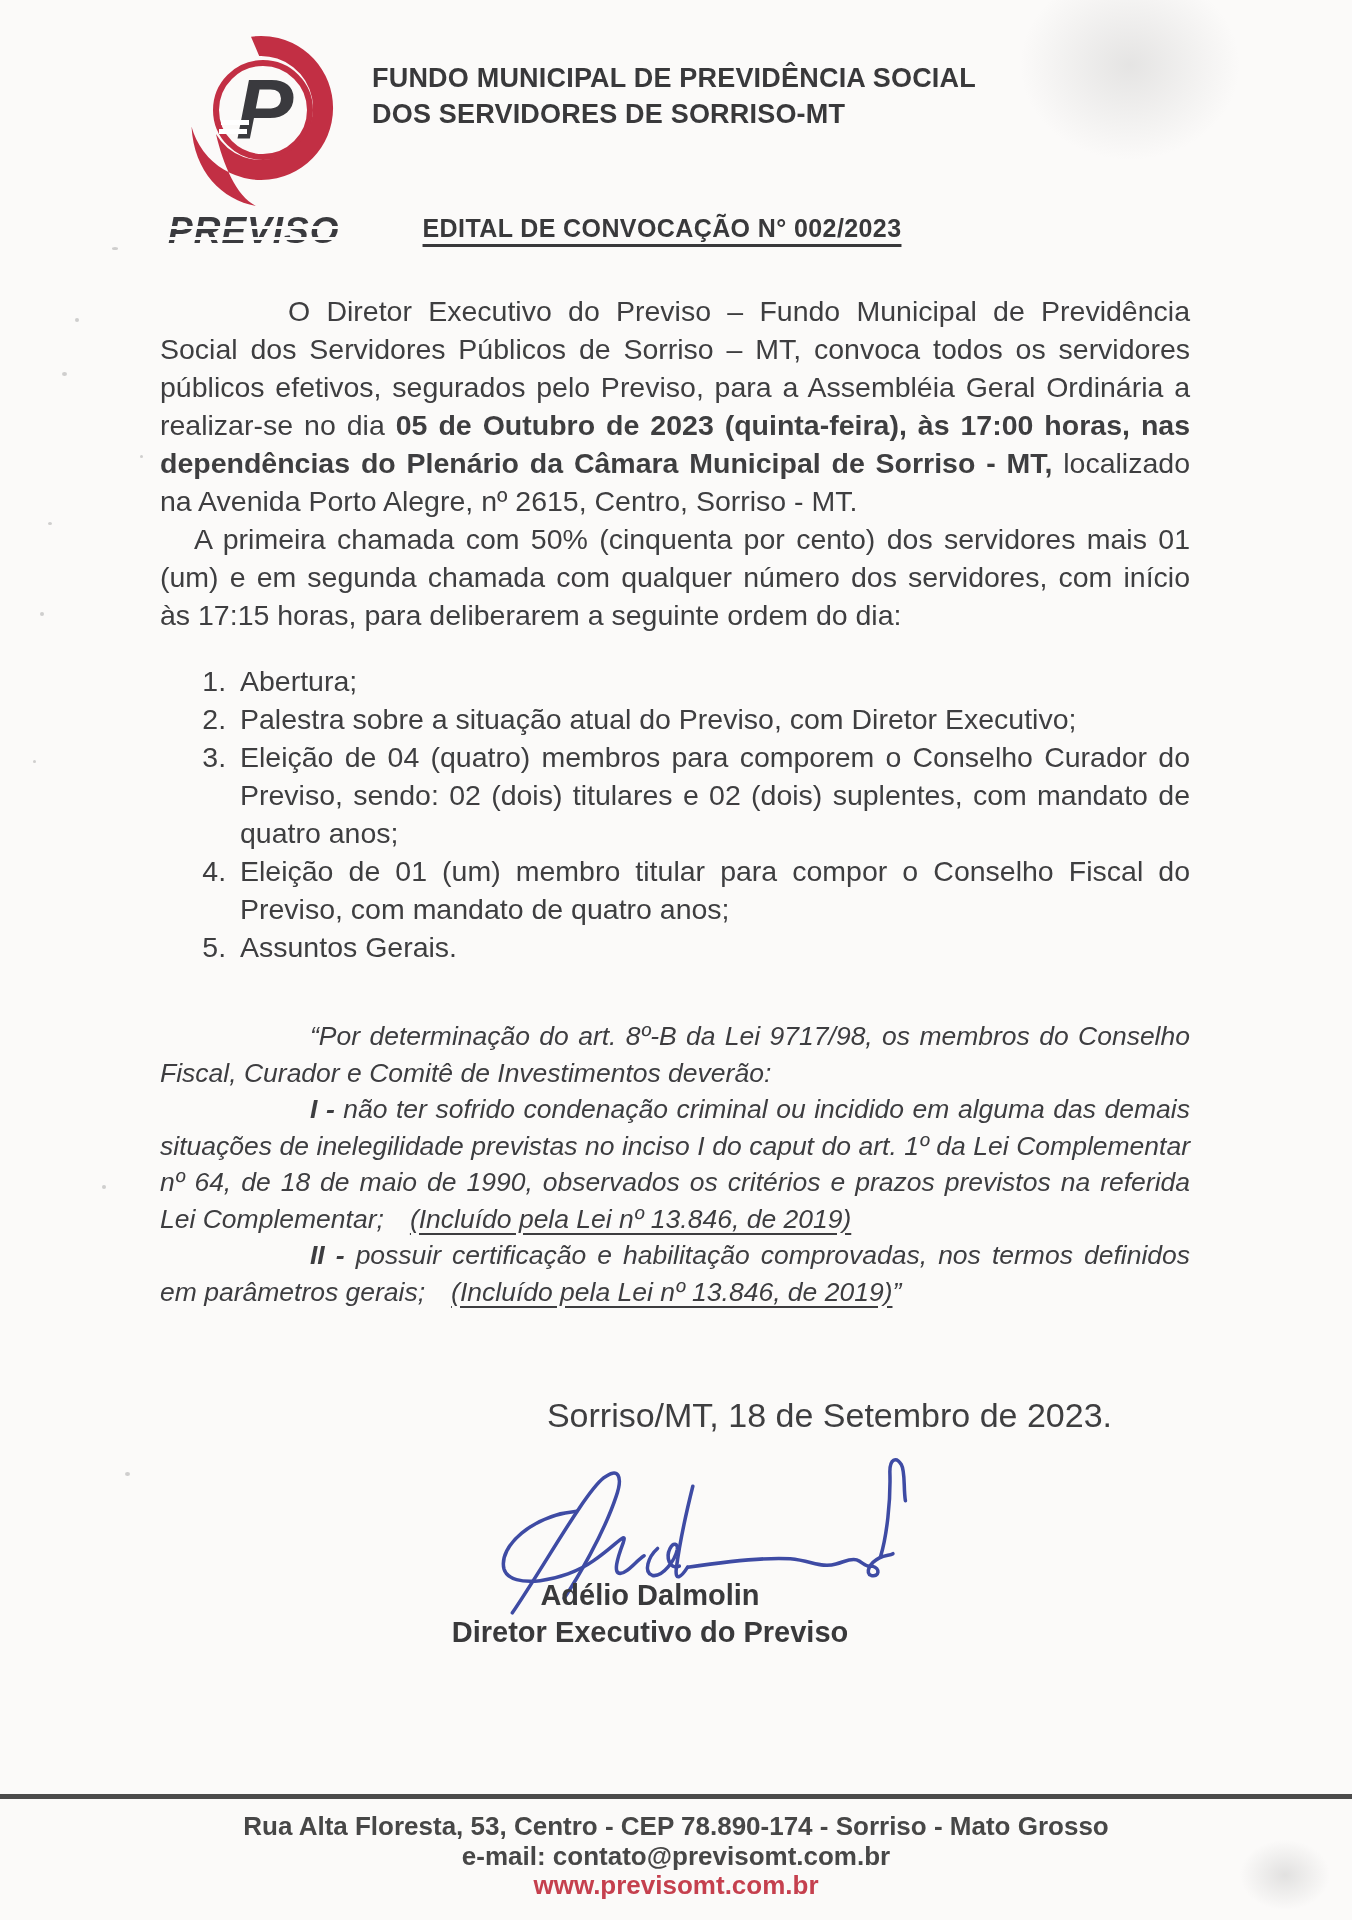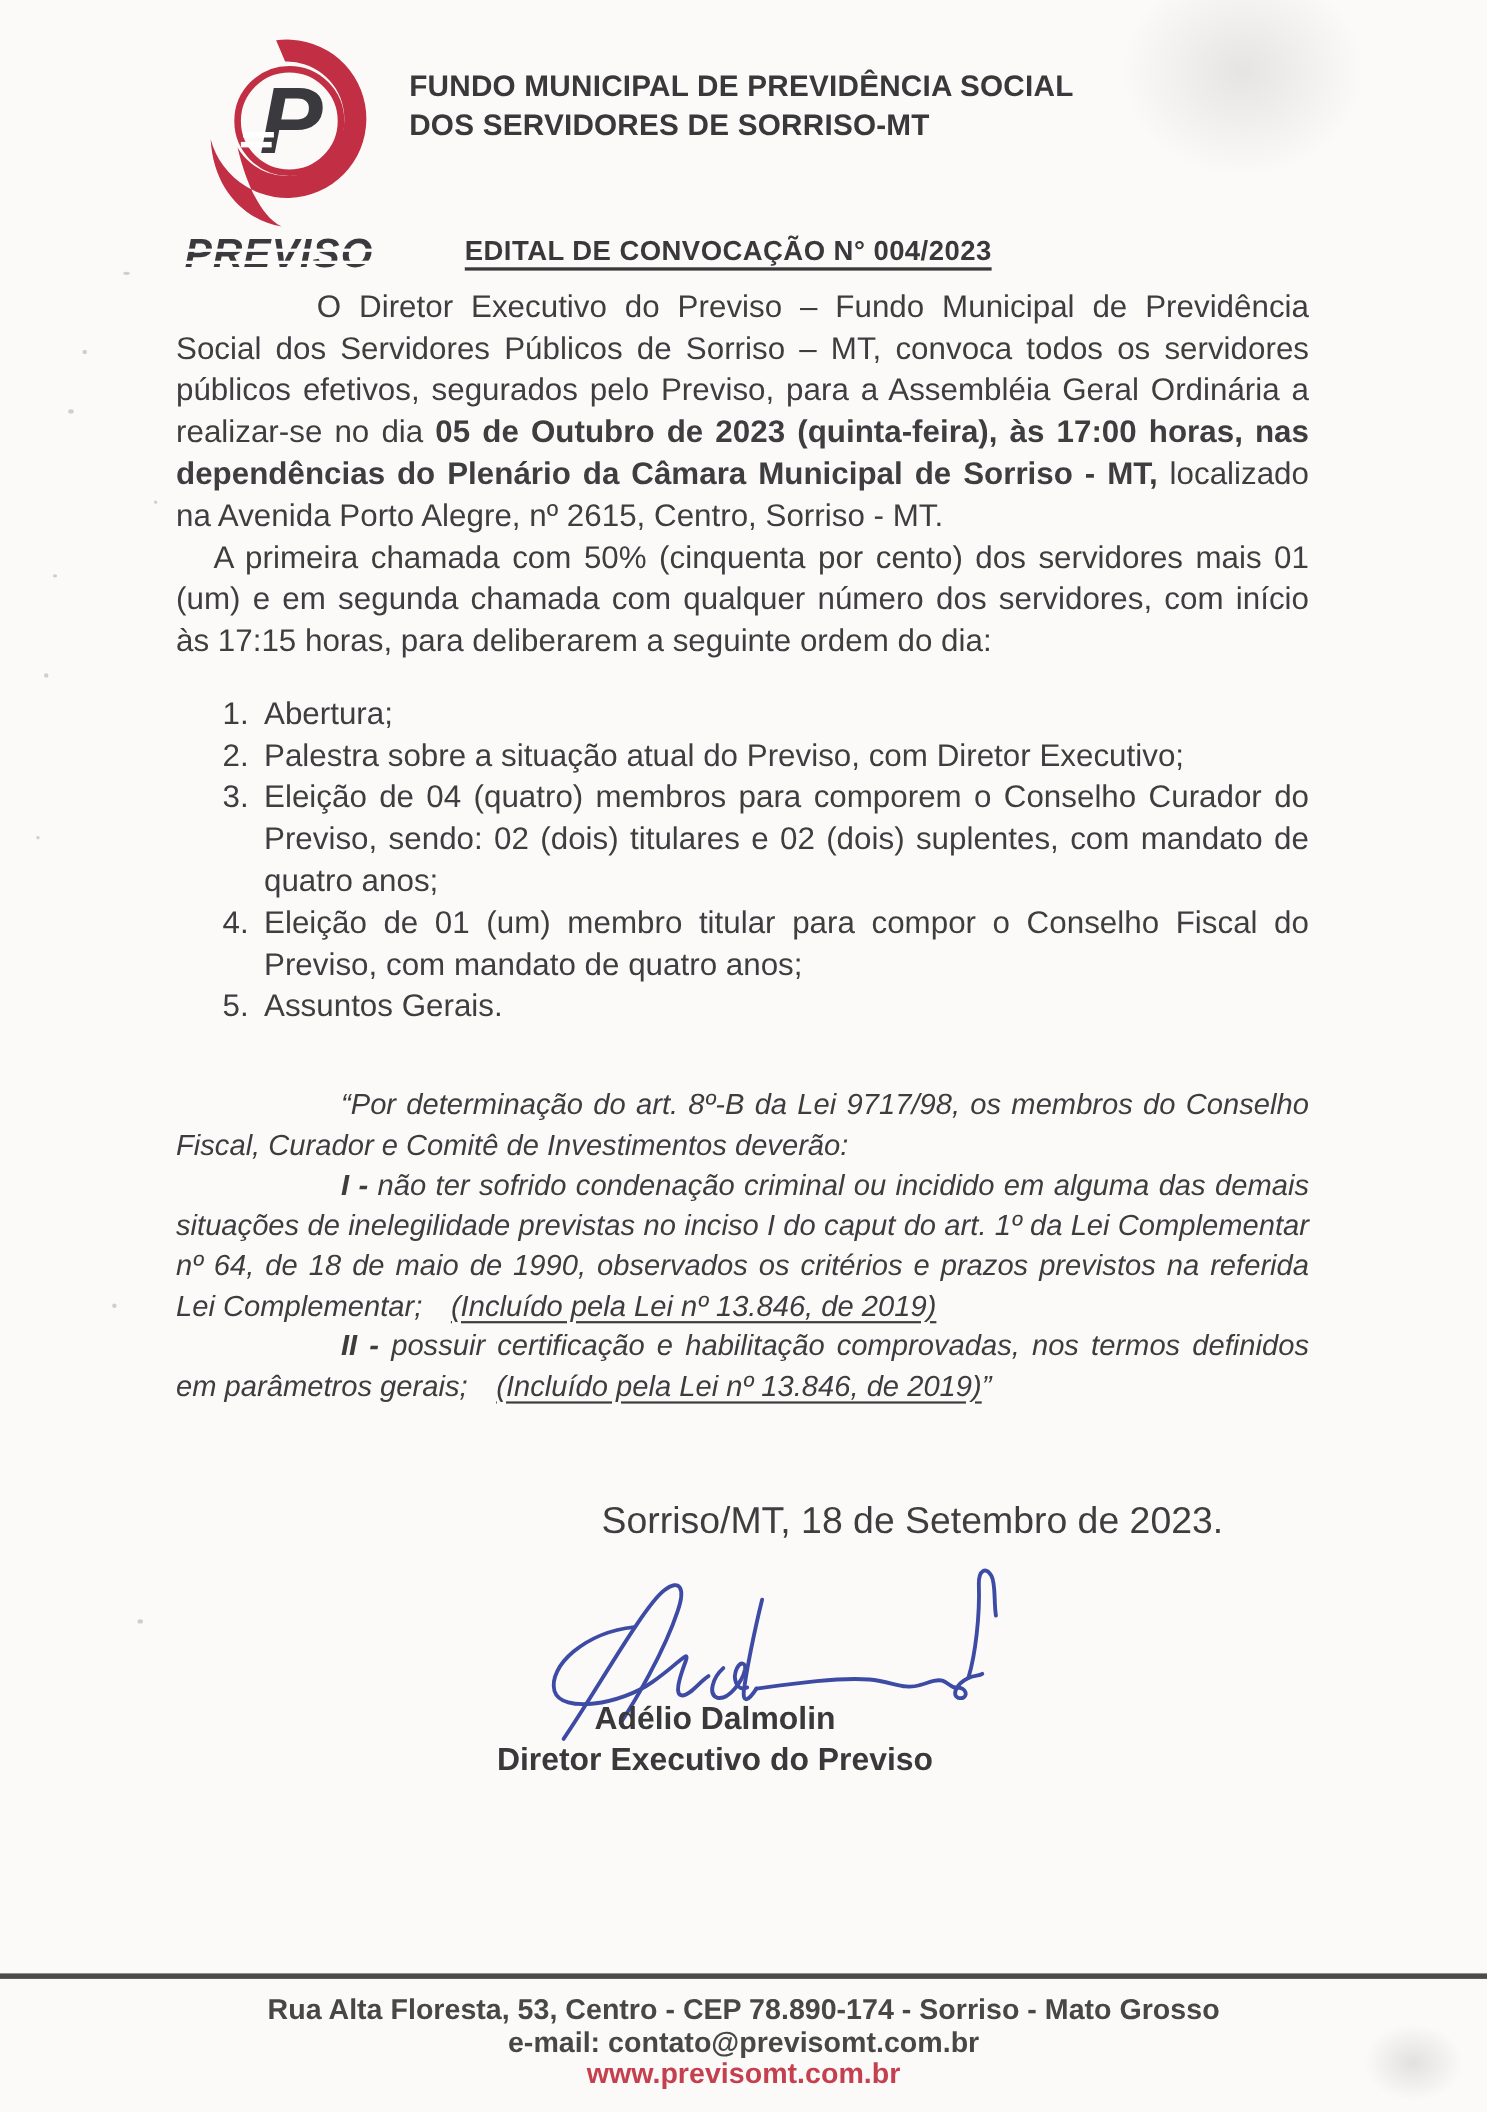--- a/index.html
+++ b/index.html
@@ -32,21 +32,21 @@
     position:absolute;left:0;top:214px;width:100%;
     text-align:center;font-weight:bold;color:#39393b;
     font-size:25px;letter-spacing:.4px;
     transform:translateX(-14px);
   }
   .doc-title span{
     text-decoration:underline;text-underline-offset:7px;
     text-decoration-thickness:2.5px;
   }
   
-  .content{position:absolute;left:160px;top:260px;width:1030px;}
+  .content{position:absolute;left:160px;top:292px;width:1030px;}
   .content p{margin:0;font-size:28.5px;line-height:38px;text-align:justify;}
   .p1{text-indent:128px;}
   .p2{text-indent:34px;}
   .agenda{
     margin:28px 0 0 0;padding-left:74px;
     font-size:28.5px;line-height:38px;
   }
   .agenda li{padding-left:6px;text-align:justify;}
   .quote{
     margin-top:52px;font-style:italic;font-size:26.5px;line-height:36.5px;
@@ -127,21 +127,21 @@
       <i class="logo-stripe stripe-b"></i>
     </div>
   </div>
 
   <div class="org-block">
     <div>FUNDO MUNICIPAL DE PREVIDÊNCIA SOCIAL</div>
     <div>DOS SERVIDORES DE SORRISO-MT</div>
   </div>
 
   <div class="doc-title">
-    <span>EDITAL DE CONVOCAÇÃO N° 004/2023</span>
+    <span>EDITAL DE CONVOCAÇÃO N° 002/2023</span>
   </div>
 
   <div class="content">
 
     <p class="p1"><span>O Diretor Executivo do Previso – Fundo Municipal de Previdência Social dos Servidores Públicos de Sorriso – MT, convoca todos os servidores públicos efetivos, segurados pelo Previso, para a Assembléia Geral Ordinária a realizar-se no dia </span><strong>05 de Outubro de 2023 (quinta-feira), às 17:00 horas, nas dependências do Plenário da Câmara Municipal de Sorriso - MT,</strong><span> localizado na Avenida Porto Alegre, nº 2615, Centro, Sorriso - MT.</span></p>
 
     <p class="p2">A primeira chamada com 50% (cinquenta por cento) dos servidores mais 01 (um) e em segunda chamada com qualquer número dos servidores, com início às 17:15 horas, para deliberarem a seguinte ordem do dia:</p>
 
     <ol class="agenda">
       <li>Abertura;</li>

